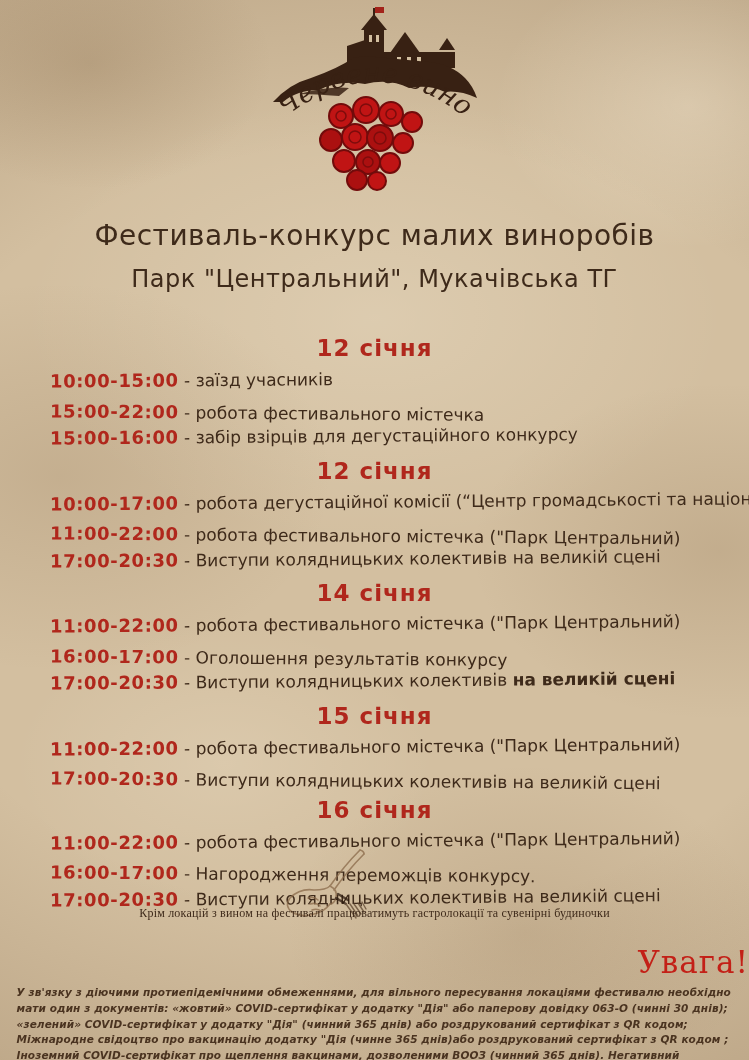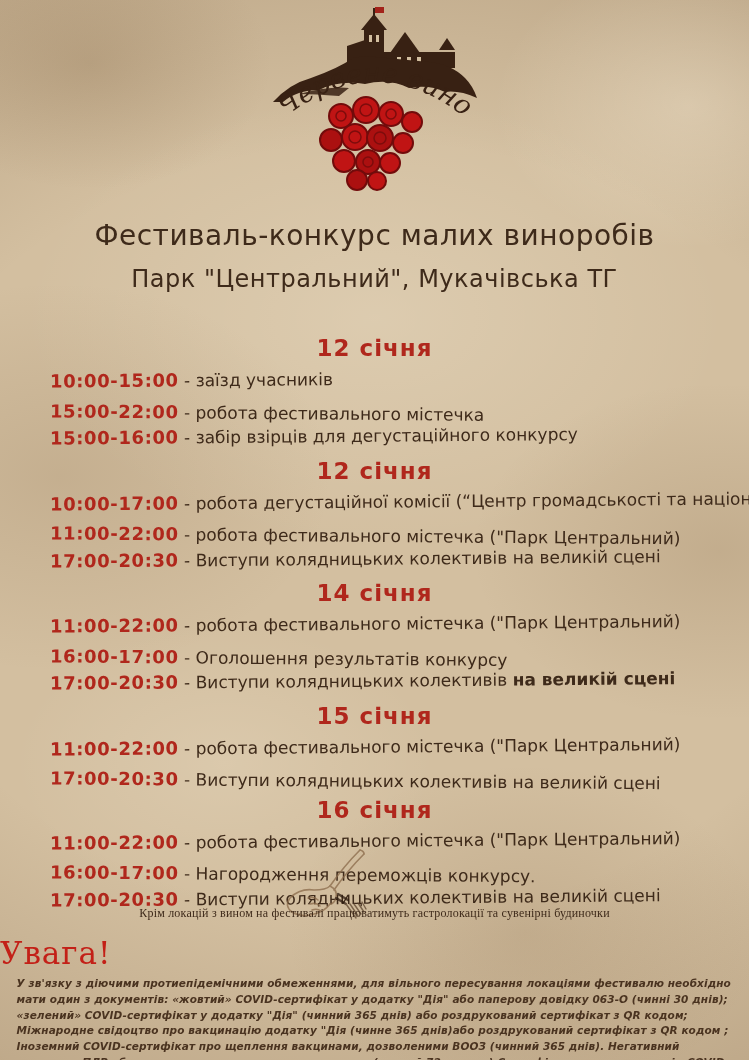--- a/index.html
+++ b/index.html
@@ -57,22 +57,22 @@
   }
   .event-row .desc b{font-weight:700;}
   
   .hand-sketch{position:absolute;top:846px;left:274px;opacity:.75;}
   
   .footer{position:absolute;top:906px;left:0;width:100%;}
   .note{
     text-align:center;font-size:12px;color:var(--dark-text);letter-spacing:.2px;font-family:Liberation Serif, serif;
   }
   .attention{
-    text-align:left;font-family:"DejaVu Serif", serif;
-    font-size:31px;color:#c32017;margin-top:14px;letter-spacing:1px;
+    text-align:right;font-family:"DejaVu Serif", serif;
+    font-size:31px;color:#c32017;margin-top:23px;letter-spacing:1px;
   }
   .fine-print{
     width:716px;margin:5px auto 0 auto;
     font-size:10.5px;font-style:italic;font-weight:700;
     color:#4a3320;line-height:1.5;letter-spacing:.1px;
     text-align:left;
   }
 </style>
 </head>
 <body>

